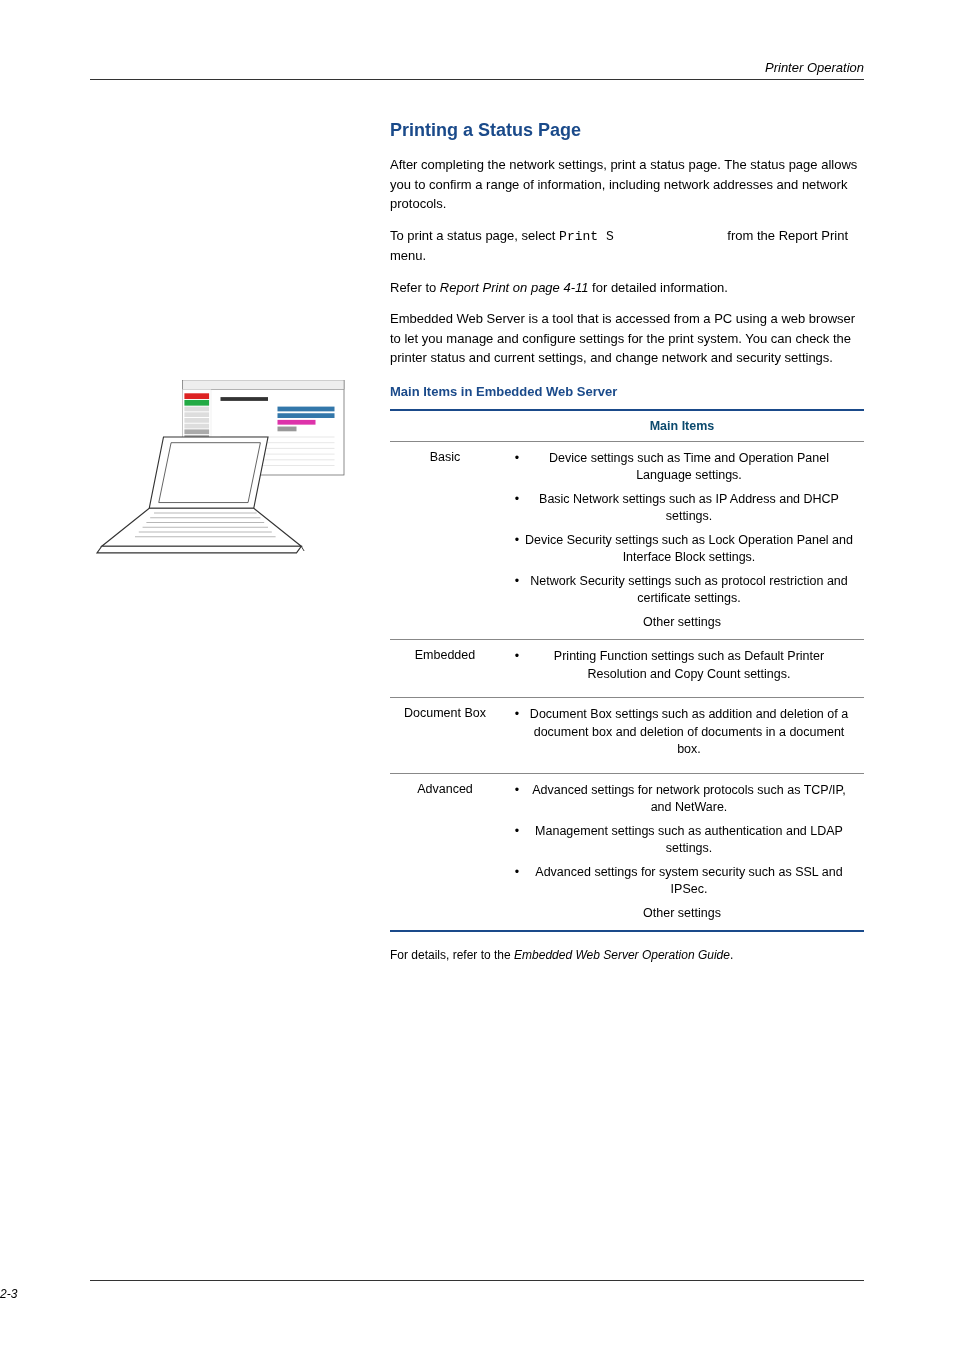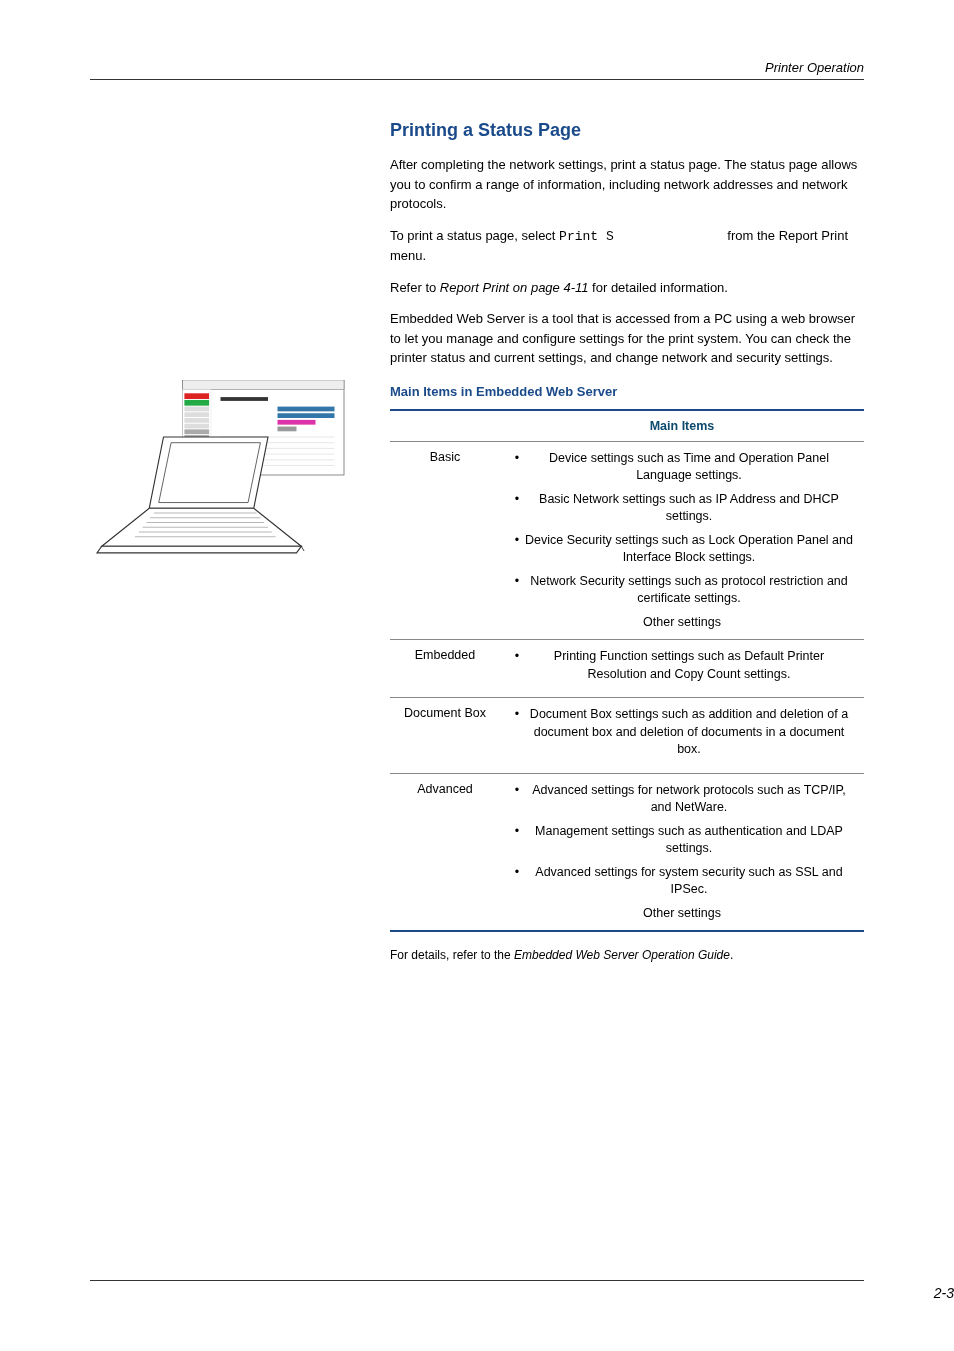--- a/index.html
+++ b/index.html
@@ -101,23 +101,23 @@
   }
   .closing-note {
     margin-top: 16px;
     font-size: 12px;
   }
   .page-num {
     position: absolute;
     bottom: 50px;
     left: 0;
     right: 0;
-    text-align: right;
+    text-align: left;
     font-style: italic;
-    font-size: 14px;
+    font-size: 12px;
   }
   .footer-line {
     position: absolute;
     bottom: 70px;
     left: 90px;
     right: 90px;
     border-top: 1px solid #333;
   }
   .laptop-illustration {
     margin-top: 260px;

